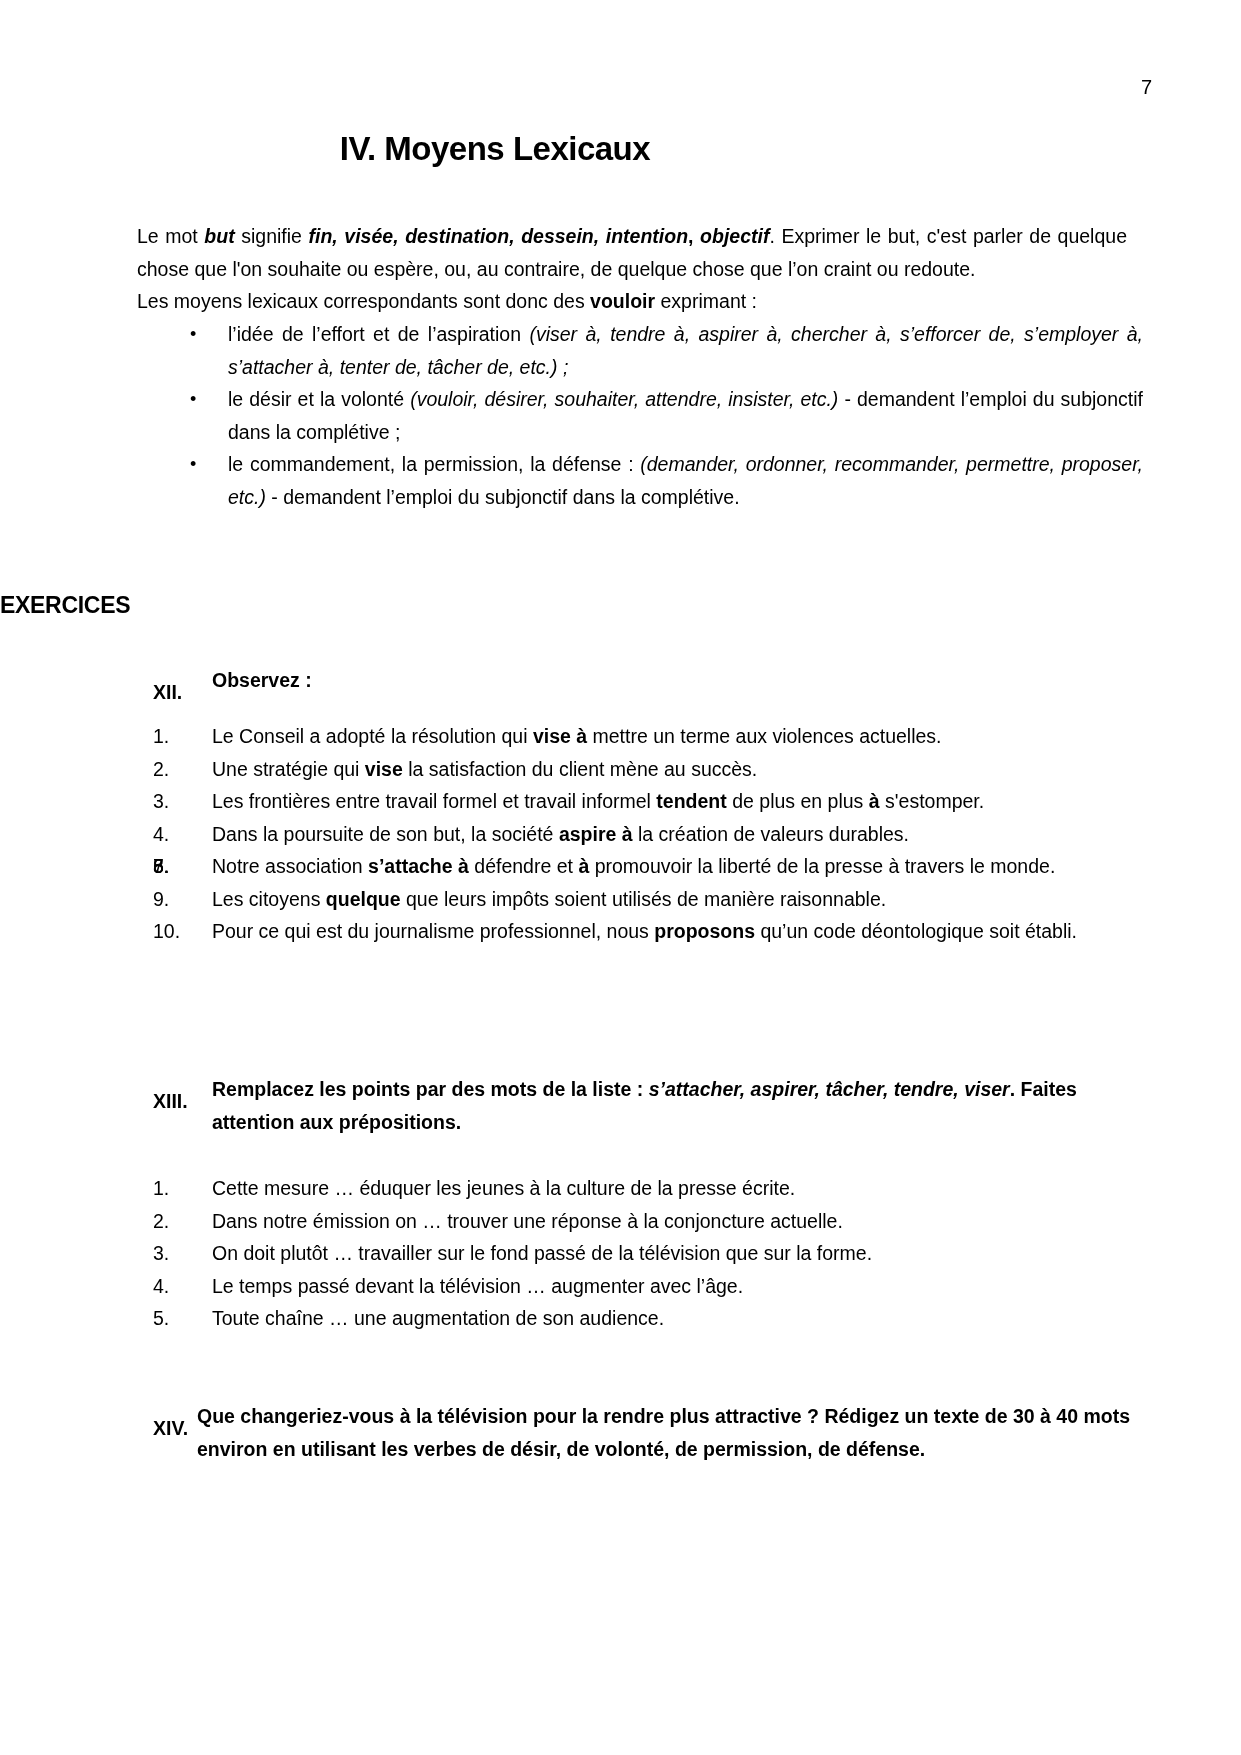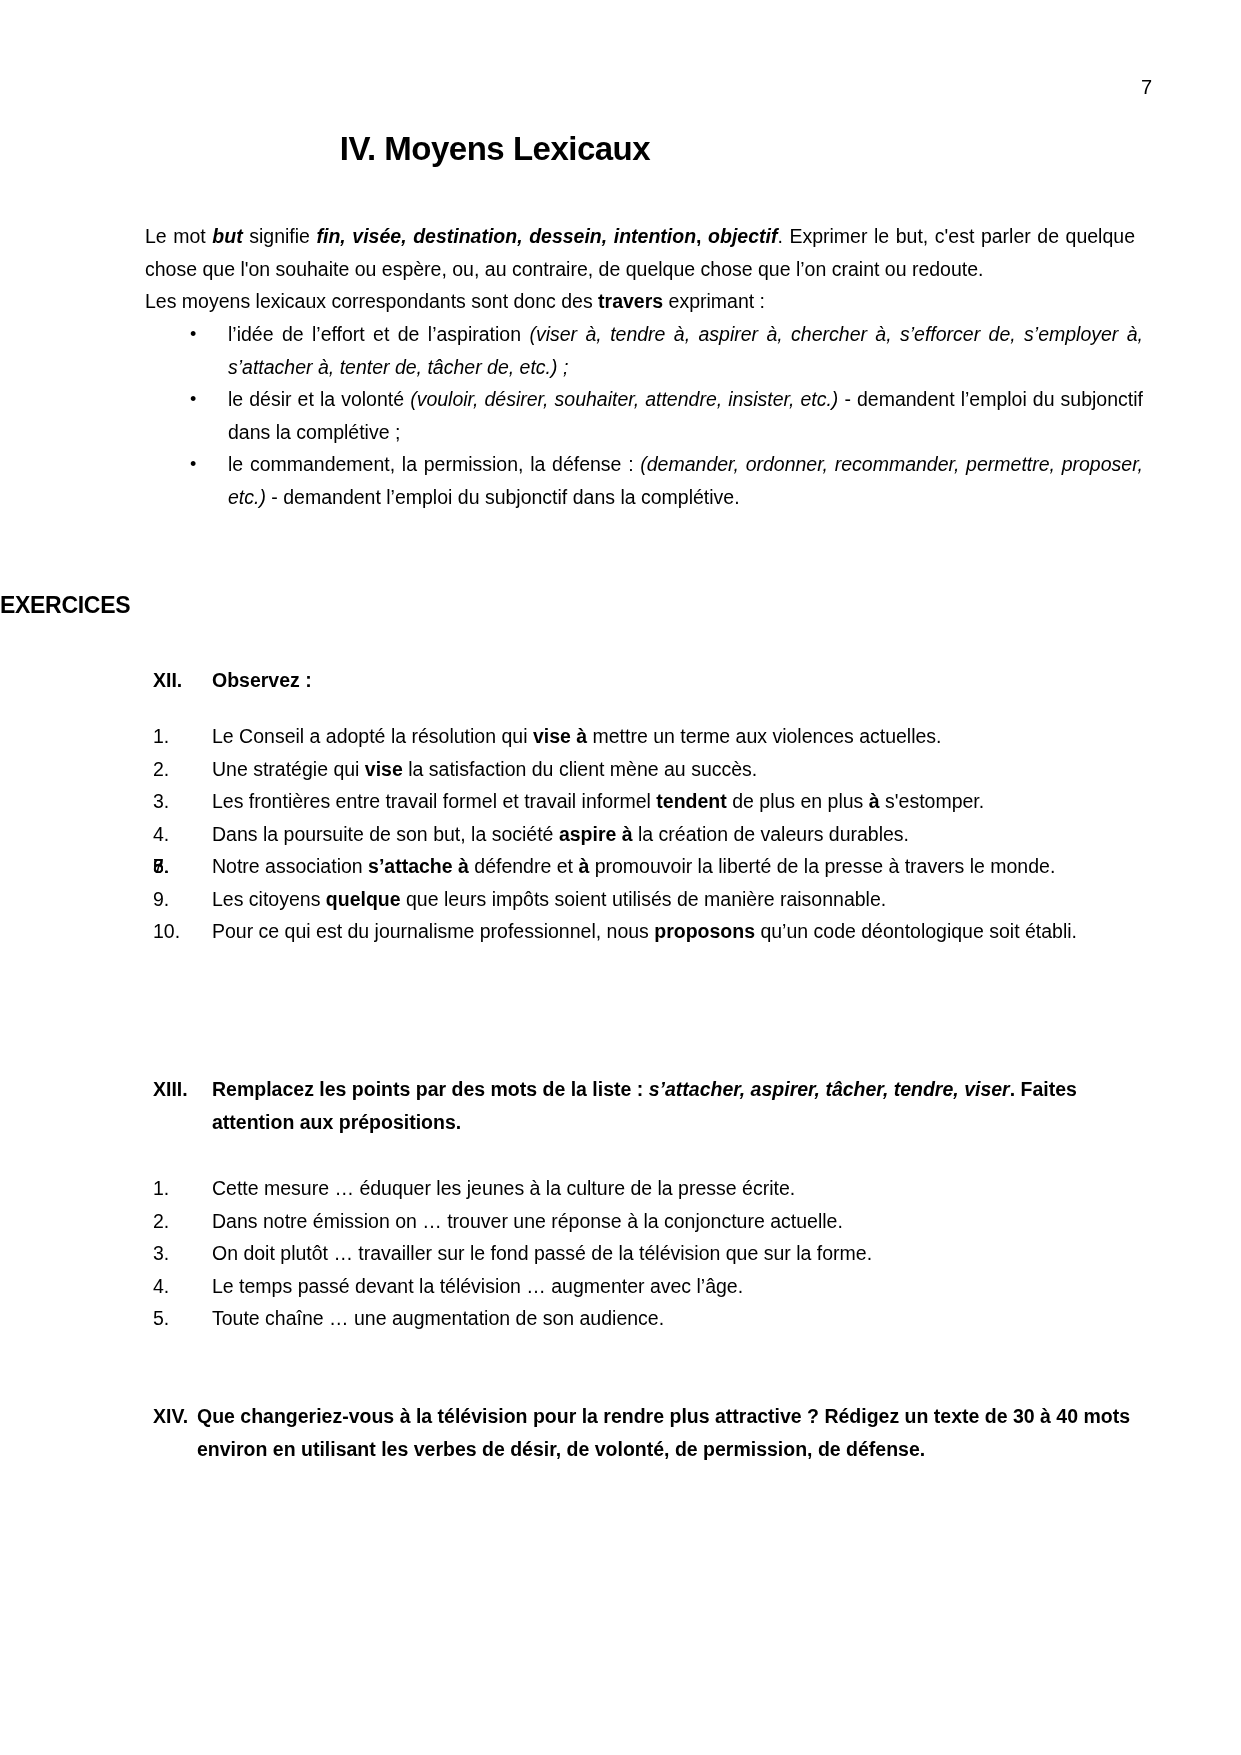--- a/index.html
+++ b/index.html
@@ -6,52 +6,52 @@
   body {
     width: 1241px; height: 1755px; position: relative; overflow: hidden;
     font-family: "Liberation Sans", sans-serif; color: #000;
   }
   .page { position: absolute; left: 0; top: 0; width: 1241px; height: 1755px; }
   .page-number { position: absolute; top: 76px; right: 89px; font-size: 20px; }
   .title {
     position: absolute; top: 130px; left: 0; width: 990px; text-align: center;
     font-size: 33px; font-weight: bold; letter-spacing: -0.5px;
   }
-  .block { position: absolute; left: 145px; width: 990px; font-size: 19.5px; line-height: 32.5px; }
+  .block { position: absolute; left: 137px; width: 990px; font-size: 19.5px; line-height: 32.5px; }
   .intro { top: 220px; text-align: justify; }
   .intro p { margin: 0; }
   .bullets { top: 318px; left: 190px; width: 953px; margin: 0; padding: 0; list-style: none; }
   .bullets li { position: relative; padding-left: 38px; text-align: justify; margin-bottom: 0; }
   .bullet-dot { position: absolute; left: 0; top: 0; font-size: 18px; }
   .exercices-heading {
     position: absolute; top: 592px; left: 0; width: 1241px; text-align: left;
     font-size: 23px; font-weight: bold; letter-spacing: -0.3px;
   }
   .ex-head { position: absolute; left: 153px; width: 990px; font-size: 19.5px; line-height: 32.5px; font-weight: bold; }
-  .ex-head .num { position: absolute; left: 0; top: 0; }
+  .ex-head .num { position: absolute; left: 0; top: 12px; }
   .ex-head .txt { display: block; padding-left: 59px; }
   .ex-head.xiv .txt { padding-left: 44px; }
   .numlist { position: absolute; left: 153px; width: 990px; margin: 0; padding: 0; list-style: none; font-size: 19.5px; line-height: 32.5px; }
   .numlist li { position: relative; padding-left: 59px; white-space: nowrap; }
   .numlist .n { position: absolute; left: 0; top: 0; }
   b { font-weight: bold; }
   i { font-style: italic; }
 </style>
 </head>
 <body>
 
 <div class="page">
 
   <div class="page-number">7</div>
 
   <h1 class="title" style="margin:0;">IV.  Moyens Lexicaux</h1>
 
   <div class="block intro">
     <p>Le mot <b><i>but</i></b> signifie <b><i>fin, visée, destination, dessein, intention</i></b><b>, </b><b><i>objectif</i></b>. Exprimer le but, c'est parler de quelque chose que l'on souhaite ou espère, ou, au contraire, de quelque chose que l’on craint ou redoute.</p>
-    <p>Les moyens lexicaux correspondants sont donc des <b>travers</b> exprimant :</p>
+    <p>Les moyens lexicaux correspondants sont donc des <b>vouloir</b> exprimant :</p>
   </div>
 
   <ul class="block bullets">
     <li>
       <span class="bullet-dot">•</span>
       <span>l’idée de l’effort et de l’aspiration <i>(viser à, tendre à, aspirer à, chercher à, s’efforcer de, s’employer à, s’attacher à, tenter de, tâcher de, etc.) ;</i></span>
     </li>
     <li>
       <span class="bullet-dot">•</span>
       <span>le désir et la volonté <i>(vouloir, désirer, souhaiter, attendre, insister, etc.)</i> - demandent l’emploi du subjonctif dans la complétive ;</span>

